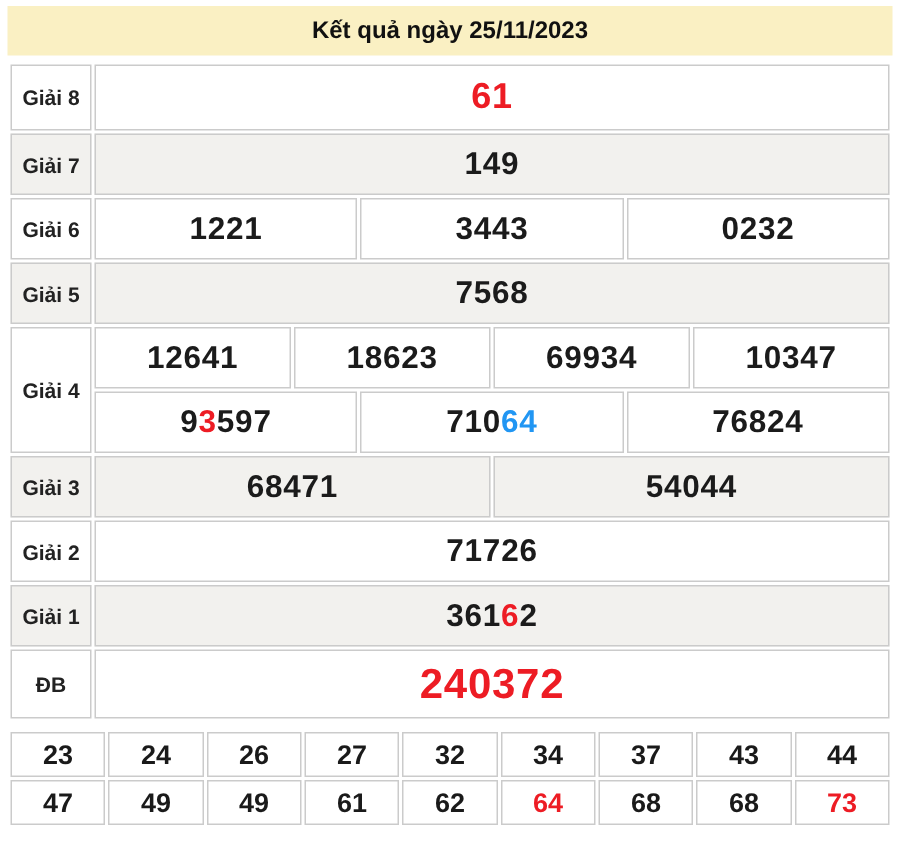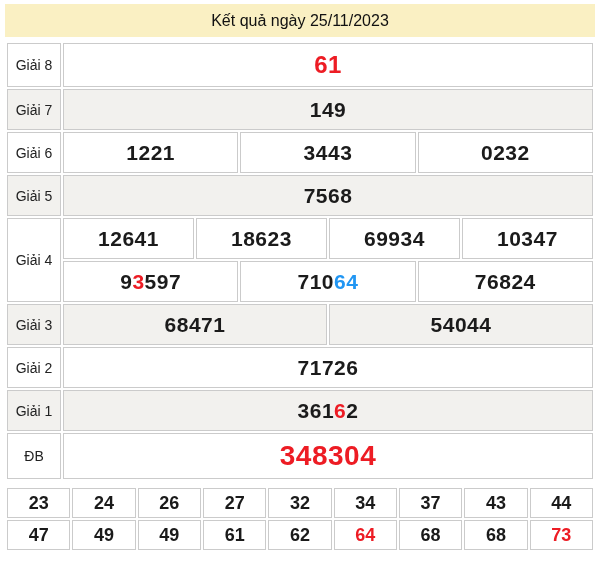--- a/index.html
+++ b/index.html
@@ -8,36 +8,36 @@
     font-family:"Liberation Sans", sans-serif;
     color:#1a1a1a;
     box-sizing:border-box;
   }
   .page { padding:4px 5px 0 5px; }
 
   .header-band {
     background:var(--header-bg,#faf0c3);
     height:33px;
     display:flex; align-items:center; justify-content:center;
-    font-weight:normal; font-size:16px; color:#111;
+    font-weight:bold; font-size:16px; color:#111;
   }
 
   table.prize-table {
     width:100%; margin-top:4px;
     border-collapse:separate; border-spacing:2px;
     table-layout:fixed;
   }
   table.prize-table td {
     border:1px solid var(--border-c,#cbcbcb);
     background:#ffffff;
     text-align:center; vertical-align:middle;
     overflow:hidden;
   }
   table.prize-table tr.shade td { background:var(--shade-bg,#f2f1ee); }
-  td.label-cell { font-size:14px; font-weight:400; color:#222; }
+  td.label-cell { font-size:14px; font-weight:700; color:#222; }
   td.value-cell {
     font-weight:bold; font-size:21px; color:#1b1b1b;
     height:37px; letter-spacing:0.5px;
   }
   td.value-cell.sz-lg { font-size:24px; height:40px; }
   td.value-cell.sz-xl { font-size:28px; height:42px; }
 
   .loto-title {
     margin-top:12px;
     text-align:center; font-weight:bold; font-size:16px; color:#111;
@@ -119,21 +119,21 @@
         <tr>
           <td class="label-cell" rowspan="1">Giải 2</td>
           <td class="value-cell" colspan="12"><span>71726</span></td>
         </tr>
         <tr class="shade">
           <td class="label-cell" rowspan="1">Giải 1</td>
           <td class="value-cell" colspan="12"><span>361</span><span style="color: rgb(237, 28, 36);">6</span><span>2</span></td>
         </tr>
         <tr>
           <td class="label-cell" rowspan="1">ĐB</td>
-          <td class="value-cell sz-xl" colspan="12"><span style="color: rgb(237, 28, 36);">348304</span></td>
+          <td class="value-cell sz-xl" colspan="12"><span style="color: rgb(237, 28, 36);">240372</span></td>
         </tr>
       </tbody>
   </table>
 
 
   <table class="loto-table">
     <tbody>
         <tr>
           <td>23</td>
           <td>24</td>

